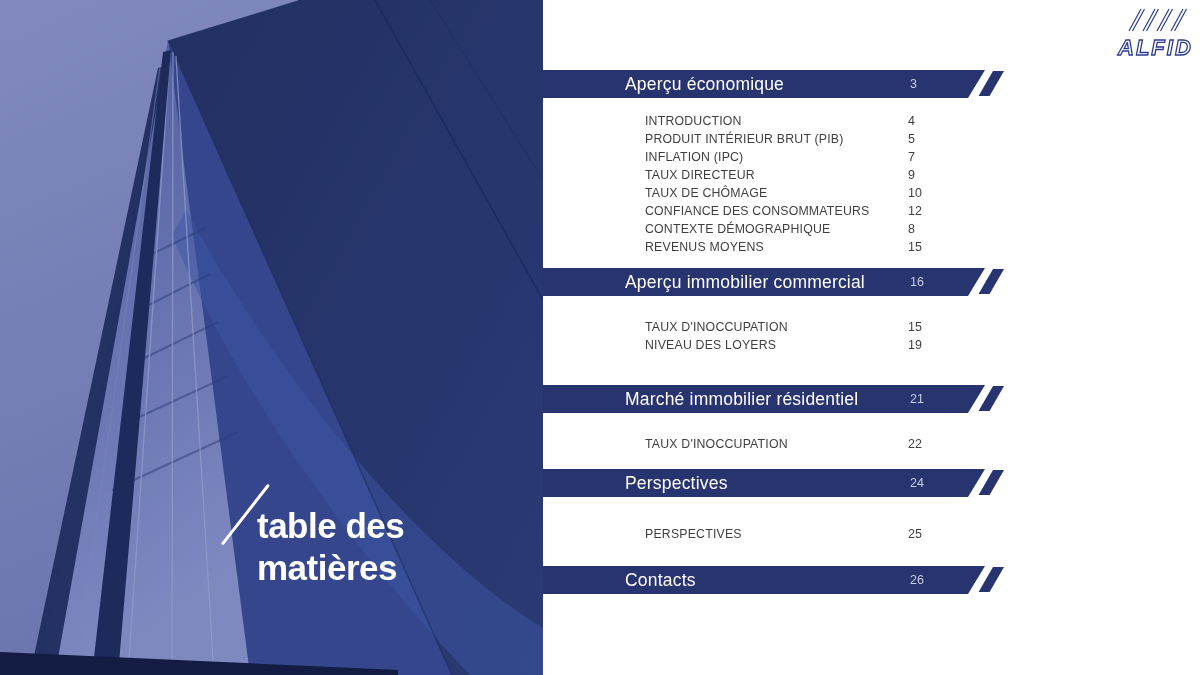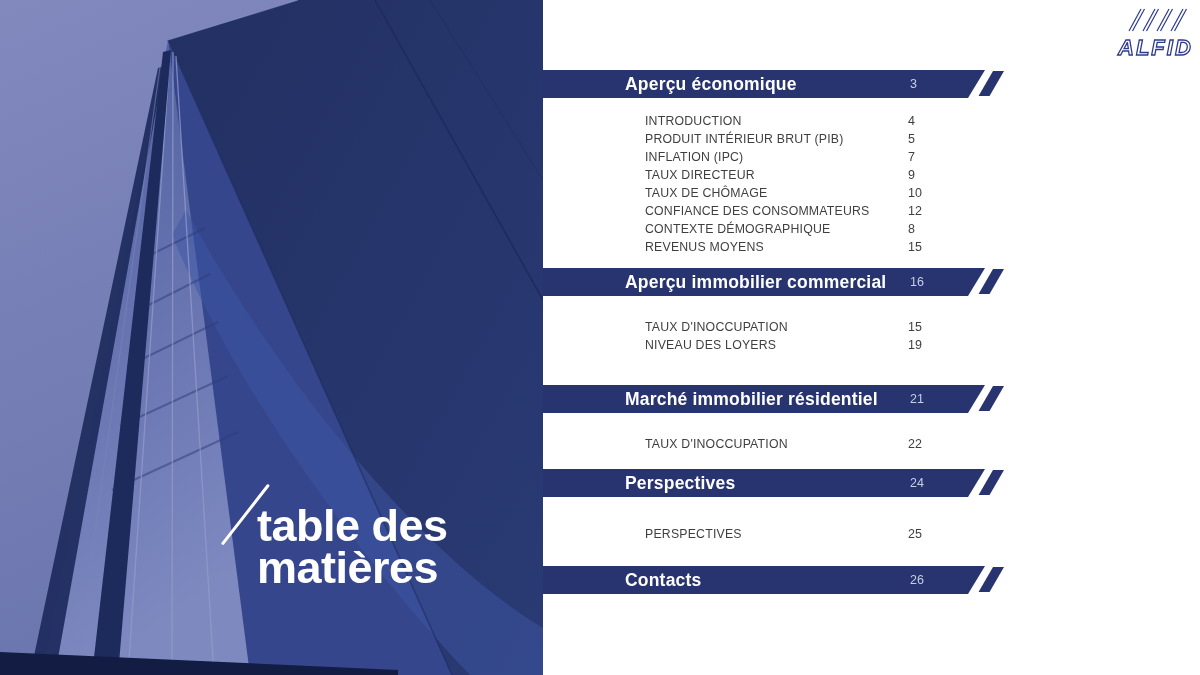--- a/index.html
+++ b/index.html
@@ -9,32 +9,32 @@
   }
   
   .photo-panel{position:absolute;left:0;top:0;width:543px;height:675px;overflow:hidden;}
   .photo-panel svg{position:absolute;left:0;top:0;width:100%;height:100%;}
   .slash-mark{
     position:absolute;left:222px;top:543px;width:76px;height:3px;background:#ffffff;
     transform:rotate(-52deg);transform-origin:0 50%;border-radius:2px;
   }
   .left-title{
     position:absolute;left:257px;top:505px;width:220px;
-    color:#ffffff;font-size:45px;font-weight:bold;line-height:42px;letter-spacing:-0.5px;
+    color:#ffffff;font-size:35px;font-weight:bold;line-height:42px;letter-spacing:-0.5px;
   }
   
   .content-panel{position:absolute;left:543px;top:0;width:657px;height:675px;background:#ffffff;}
   .logo{position:absolute;left:570px;top:6px;width:82px;height:58px;}
   .banner{
     position:absolute;left:0;width:442px;height:28px;background:#28346f;
     clip-path:polygon(0 0,100% 0,calc(100% - 17px) 100%,0 100%);
   }
   .banner-title{
     position:absolute;left:82px;top:0;line-height:28px;
-    color:#ffffff;font-size:17.5px;font-weight:bold;letter-spacing:0.2px;white-space:nowrap;
+    color:#ffffff;font-size:17.5px;font-weight:normal;letter-spacing:0.2px;white-space:nowrap;
   }
   .banner-page{
     position:absolute;left:367px;top:0;line-height:29px;
     color:#c6cde4;font-size:12.5px;white-space:nowrap;
   }
   .banner-accent{
     position:absolute;left:450px;width:11px;height:25px;background:#28346f;
     transform:skewX(-30deg);transform-origin:50% 0;
   }
   .items{position:absolute;left:0;width:657px;}

